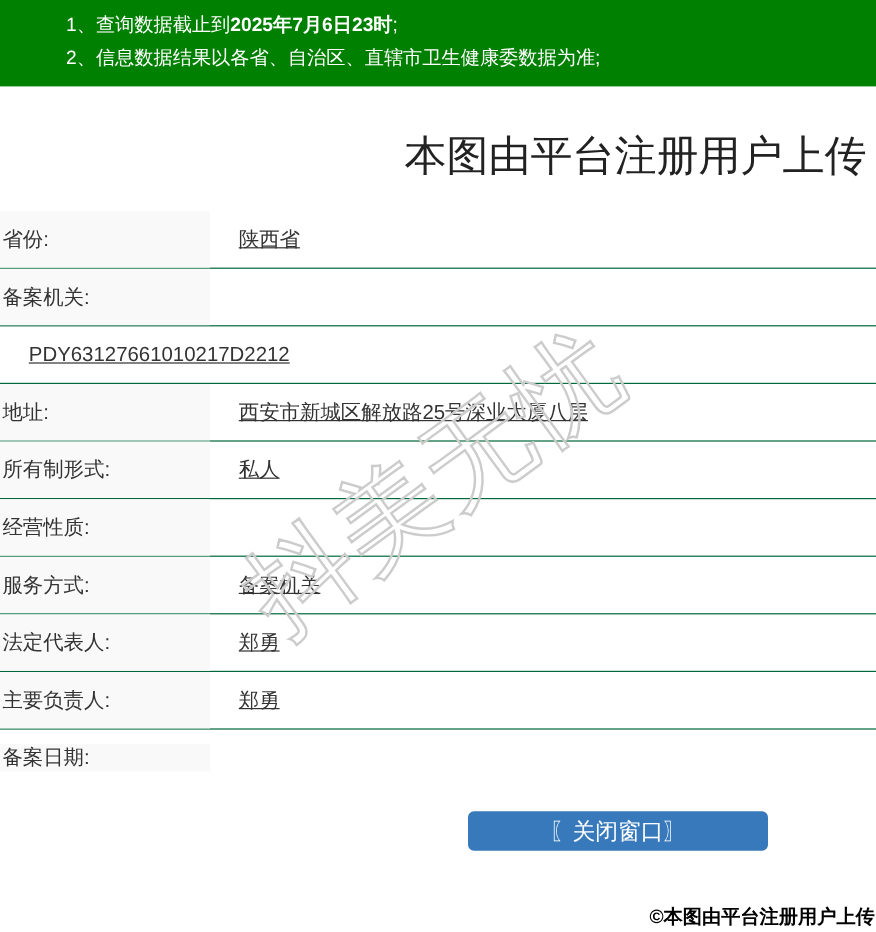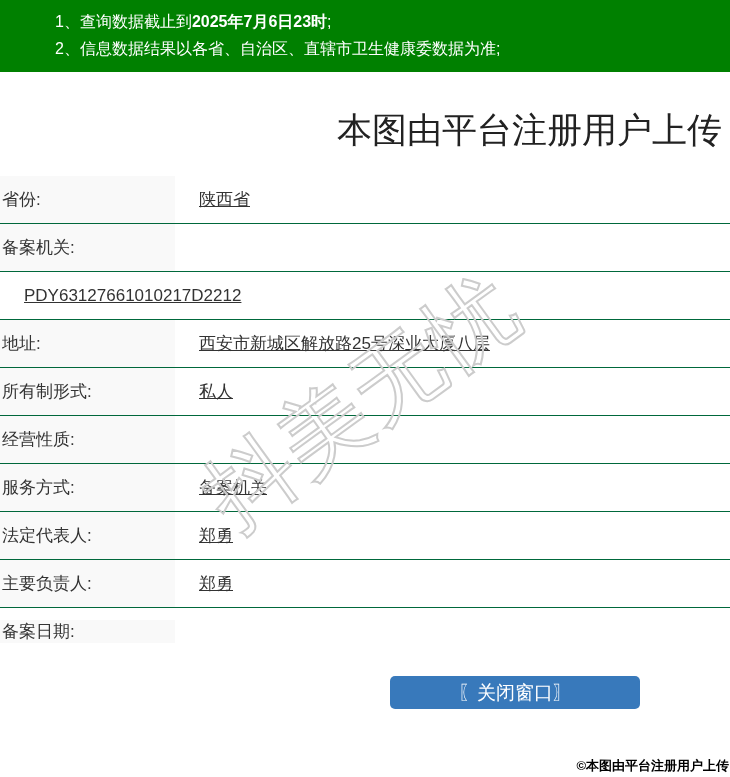--- a/index.html
+++ b/index.html
@@ -84,21 +84,21 @@
     font-size: 19px;
     font-family: inherit;
     display: flex;
     align-items: center;
     justify-content: center;
     cursor: pointer;
   }
   .footer-note {
     position: absolute;
     right: 1px; bottom: 2px;
-    font-size: 13px;
+    font-size: 16px;
     font-weight: bold;
     color: #000000;
     text-shadow: -1px -1px 0 #fff, 1px -1px 0 #fff, -1px 1px 0 #fff, 1px 1px 0 #fff;
     z-index: 6;
     white-space: nowrap;
   }
 </style>
 </head>
 <body>
 

